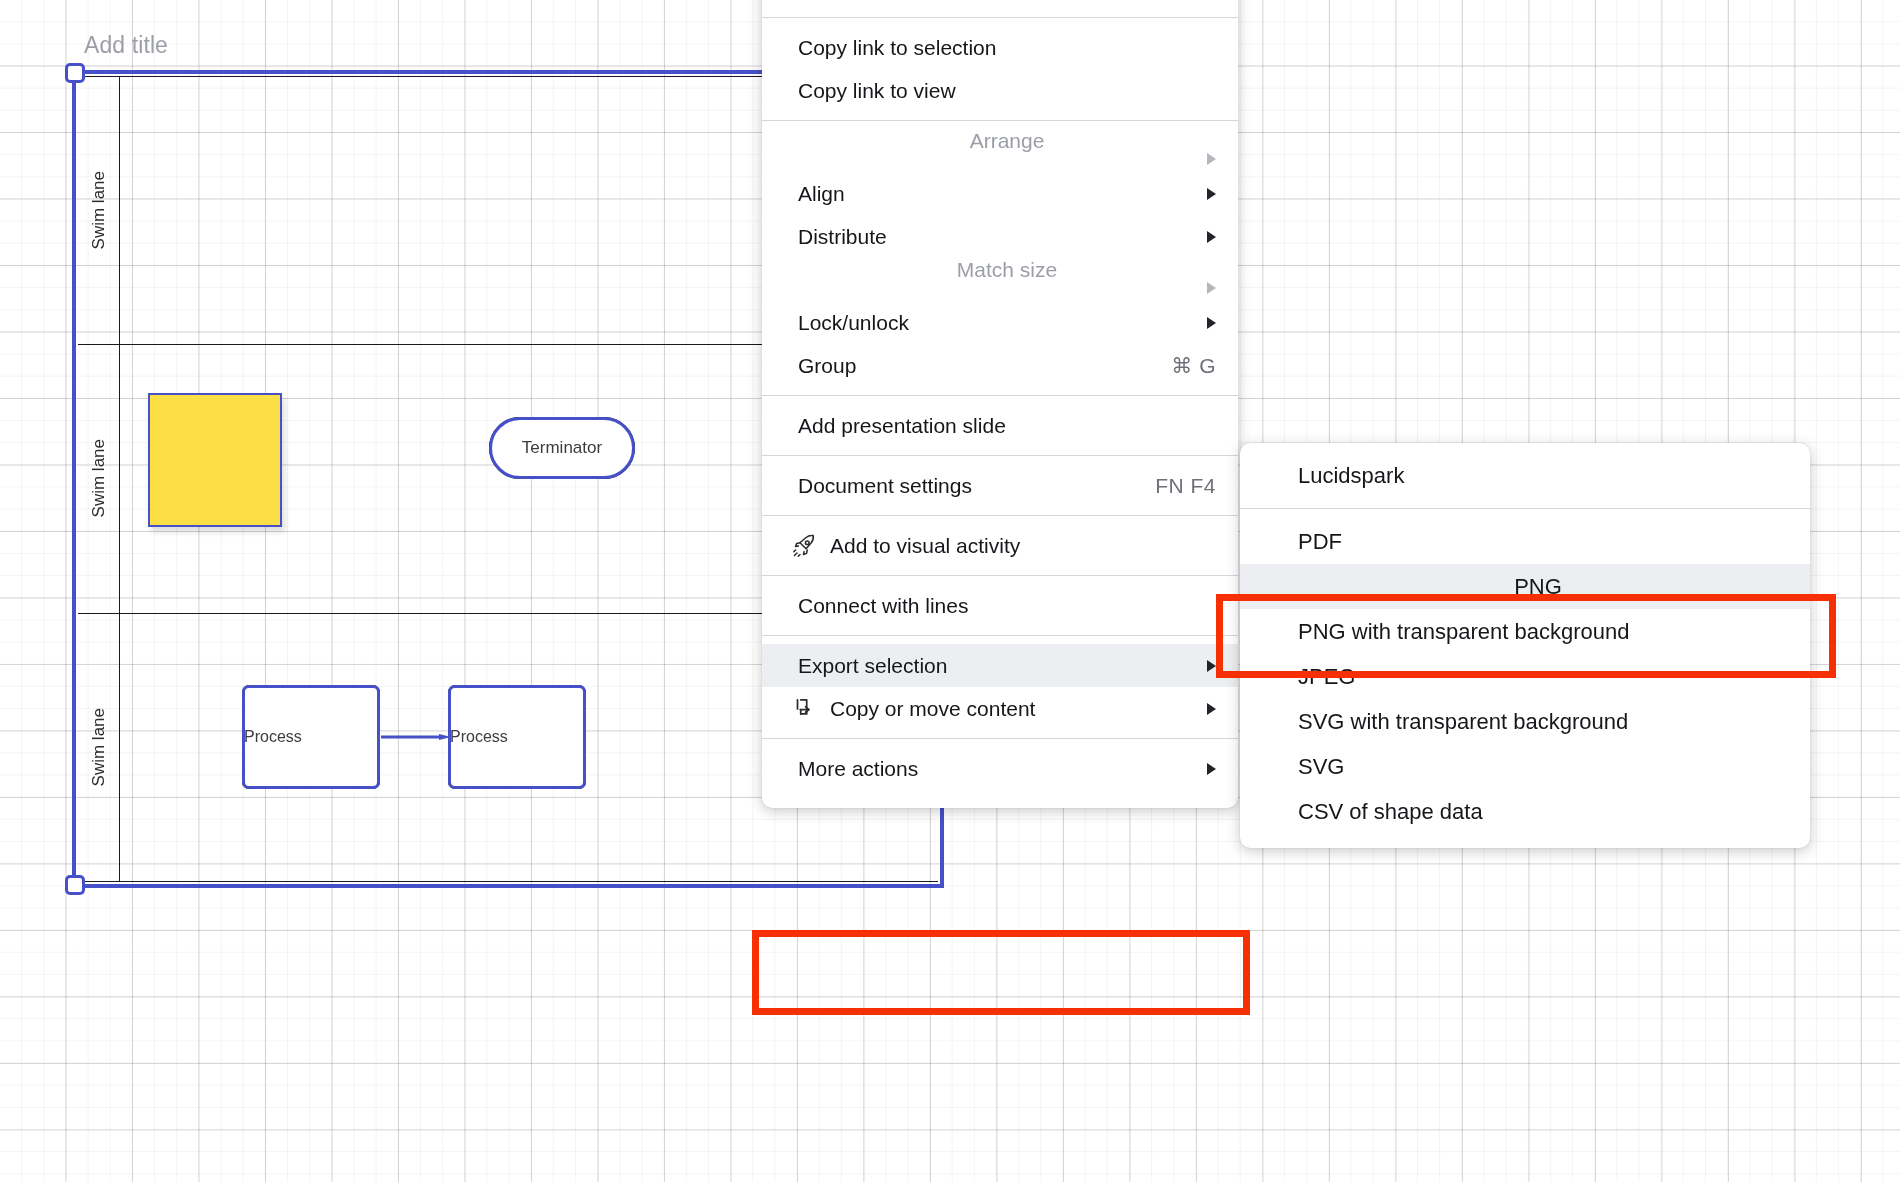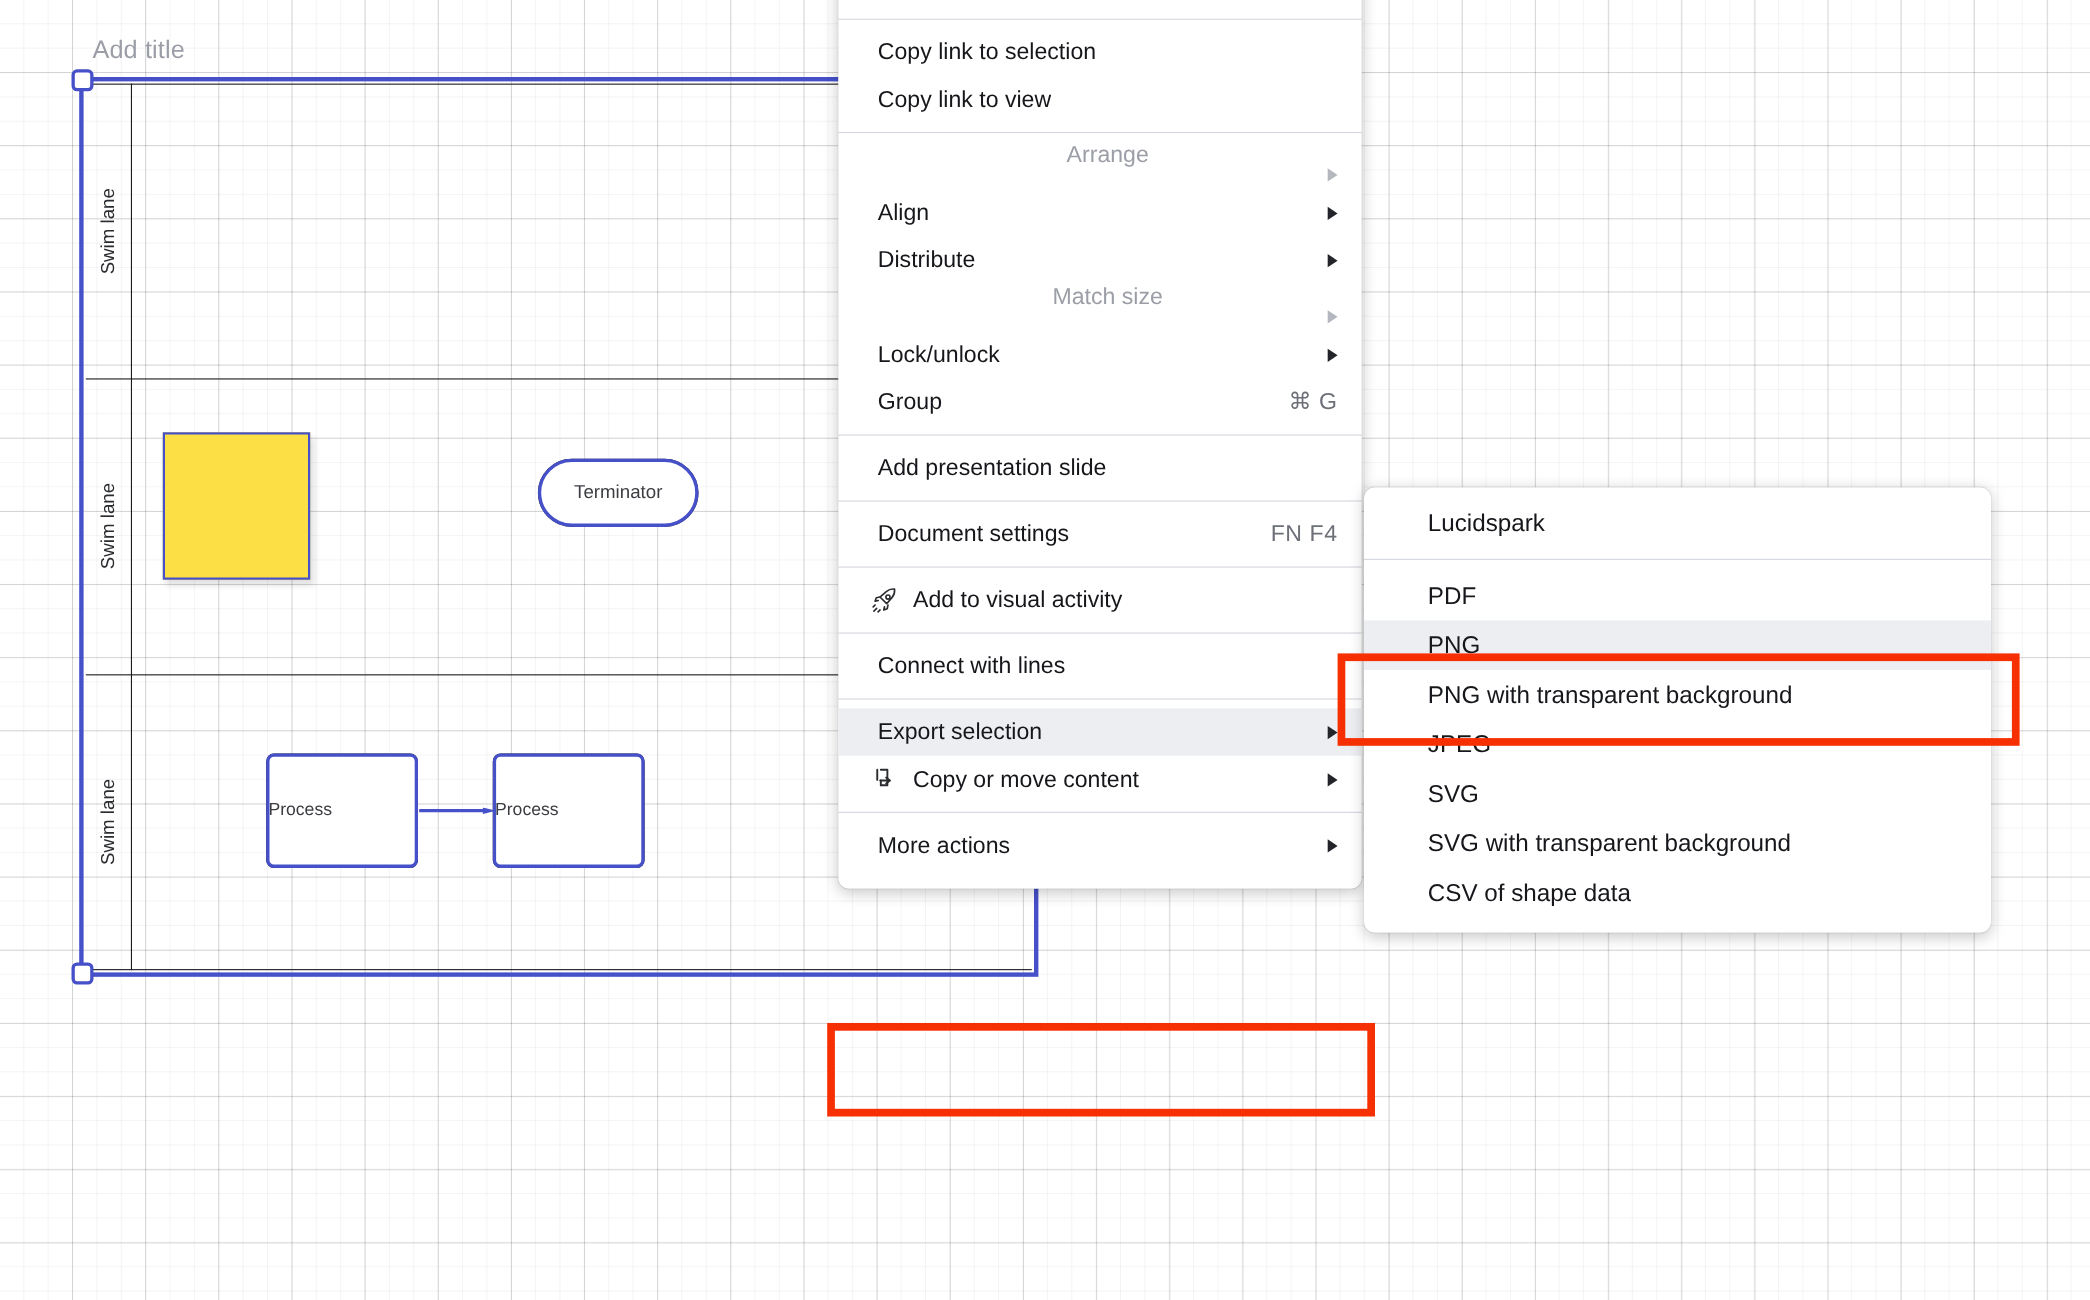--- a/index.html
+++ b/index.html
@@ -239,21 +239,21 @@
   .sub-item {
     height: 45px;
     display: flex;
     align-items: center;
     padding: 0 32px 0 58px;
     font-size: 22px;
     color: #16171b;
     white-space: nowrap;
     cursor: default;
   }
-  .sub-item.highlighted { background: #eceef1; }
+  .sub-item.highlighted { background: #eceef1; justify-content: center; }
 
   
   .redbox {
     position: absolute;
     border: 7px solid #f63003;
     box-sizing: border-box;
     z-index: 60;
     pointer-events: none;
   }
   #redbox-png { left: 1216px; top: 594px; width: 620px; height: 84px; }
@@ -436,24 +436,24 @@
   <div class="sub-item highlighted">
     <span>PNG</span>
   </div>
   <div class="sub-item">
     <span>PNG with transparent background</span>
   </div>
   <div class="sub-item">
     <span>JPEG</span>
   </div>
   <div class="sub-item">
+    <span>SVG with transparent background</span>
+  </div>
+  <div class="sub-item">
     <span>SVG</span>
-  </div>
-  <div class="sub-item">
-    <span>SVG with transparent background</span>
   </div>
   <div class="sub-item">
     <span>CSV of shape data</span>
   </div>
 </div>
 
 <div class="redbox" id="redbox-png"></div>
 <div class="redbox" id="redbox-export"></div>
 
 </body></html>

